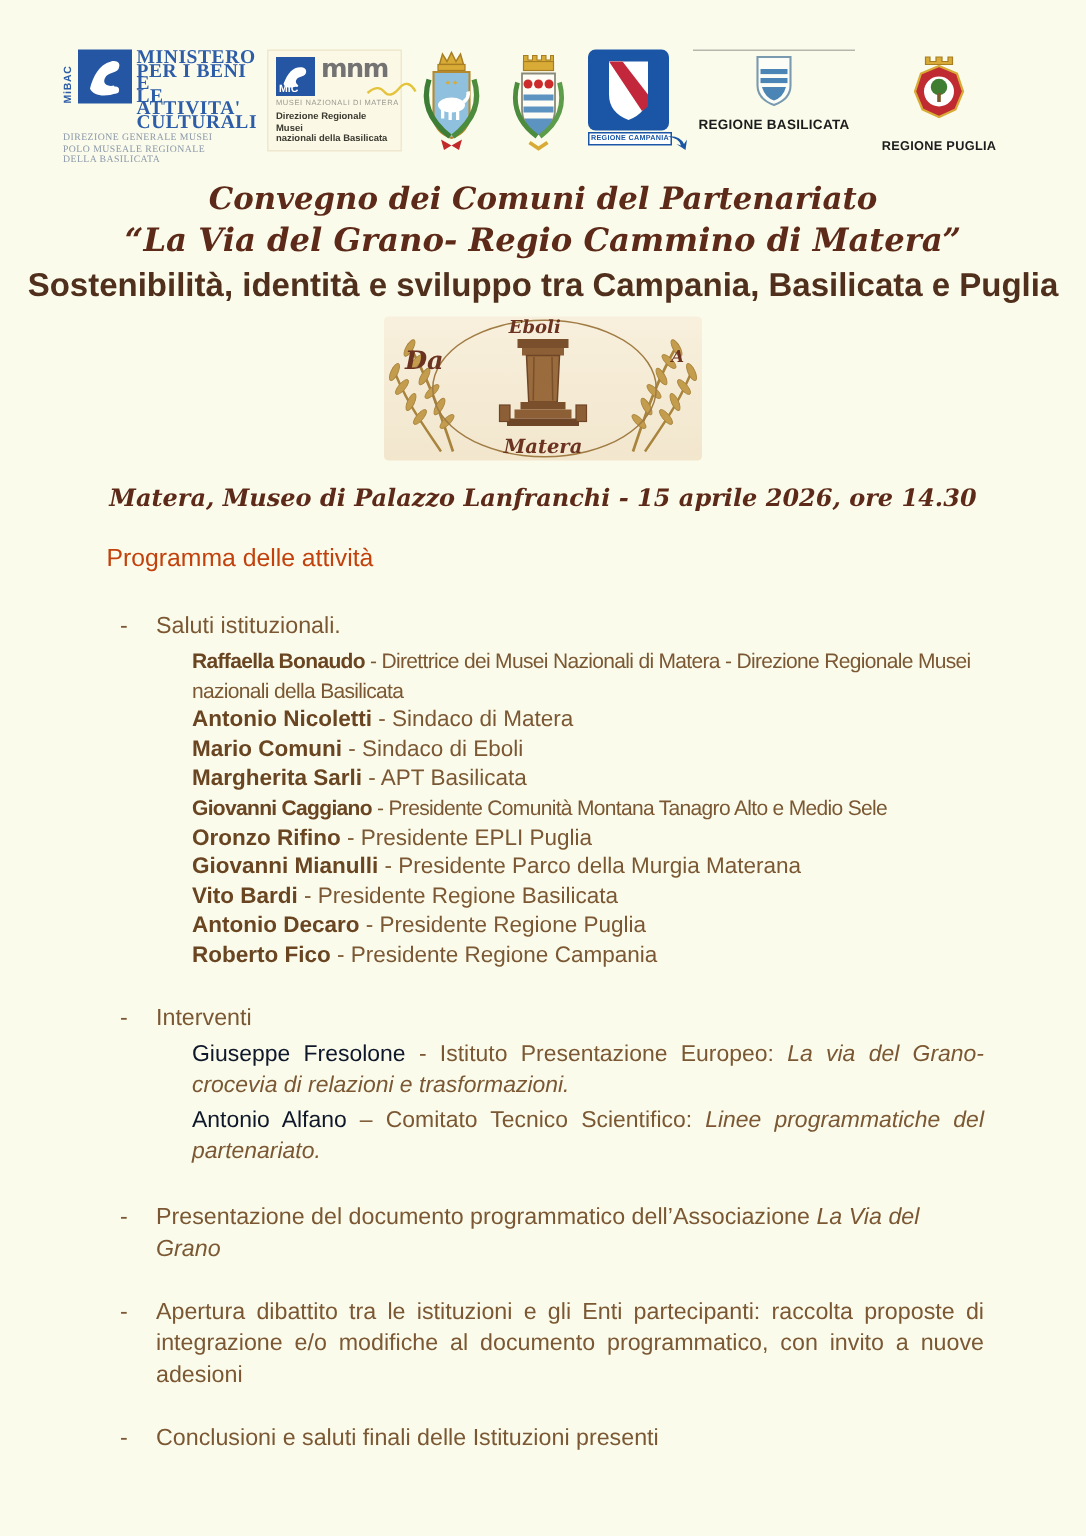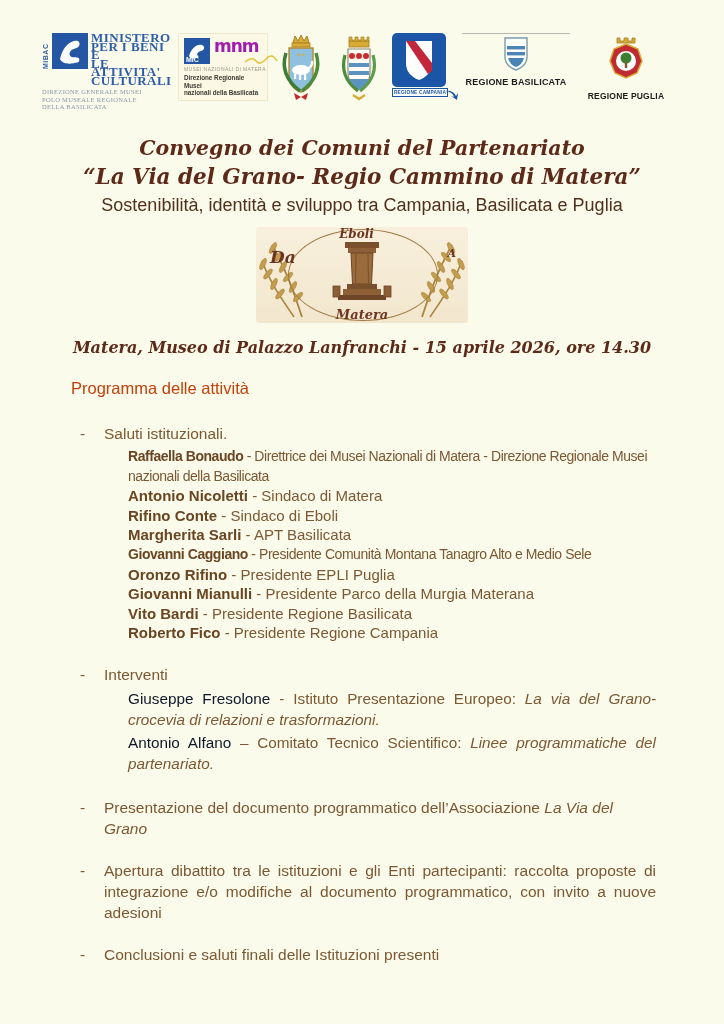--- a/index.html
+++ b/index.html
@@ -30,21 +30,21 @@
   .mibac-square{width:36px;height:36px;background:#2456a4;flex:none;position:relative;}
   .mibac-square svg{position:absolute;inset:0;}
   .mibac-ministry{font-size:13px;line-height:8.5px;font-weight:bold;color:#2d5da8;letter-spacing:.4px;padding-top:1px;}
   .mibac-dept{font-size:6.5px;line-height:7.5px;color:#8b98a9;letter-spacing:.3px;margin-top:3px;}
 
   
   .mnm{width:90px;background:#fcf8e6;border:1px solid #eee8cf;padding:4px 5px 3px;box-sizing:border-box;}
   .mnm-top{display:flex;align-items:flex-start;gap:4px;}
   .mic-square{width:26px;height:26px;background:#2456a4;position:relative;flex:none;}
   .mic-square span{position:absolute;left:2px;bottom:1px;color:#fff;font-size:7px;font-weight:bold;}
-  .mnm-word{font-size:17px;font-weight:bold;color:#a21caf;line-height:16px;letter-spacing:-1px;font-family:"DejaVu Sans",sans-serif;}
+  .mnm-word{font-size:17px;font-weight:bold;color:#737373;line-height:16px;letter-spacing:-1px;font-family:"DejaVu Sans",sans-serif;}
   .mnm-squiggle{display:block;margin:-2px 0 0 30px;}
   .mnm-caption{font-size:5px;color:#9a9a90;letter-spacing:.4px;margin-top:2px;white-space:nowrap;}
   .mnm-dept{font-size:6.3px;font-weight:bold;color:#3a3a30;line-height:7.5px;margin-top:2px;}
 
   .crest{width:50px;height:76px;}
   .crest svg{display:block;}
 
   
   .campania{width:62px;position:relative;}
   .campania-square{width:54px;height:54px;background:#1a56a5;border-radius:5px;position:relative;}
@@ -54,25 +54,25 @@
     letter-spacing:.2px;white-space:nowrap;font-weight:bold;
   }
   
   .basilicata{width:108px;border-top:1.5px solid #b6b6ac;padding-top:3px;text-align:center;}
   .basilicata-label{font-size:9px;font-weight:bold;color:#1c1c1c;letter-spacing:.2px;margin-top:2px;white-space:nowrap;}
   
   .puglia{width:96px;text-align:center;padding-top:2px;}
   .puglia-label{font-size:8.5px;font-weight:bold;color:#1c1c1c;letter-spacing:.2px;margin-top:2px;white-space:nowrap;}
 
   
-  .title-block{text-align:center;margin-top:16px;}
+  .title-block{text-align:center;}
   .script{font-family:"DejaVu Serif","Liberation Serif",serif;font-style:italic;font-weight:bold;color:#5d2a19;}
   .title-1{font-size:20.5px;line-height:27px;}
   .title-2{font-size:21.5px;line-height:29px;}
-  .subtitle{font-size:18px;line-height:23px;color:#50301d;margin-top:3px;font-weight:400;}
+  .subtitle{font-size:22px;line-height:23px;color:#50301d;margin-top:3px;font-weight:700;}
 
   
   .emblem-box{
     width:212px;height:96px;margin:10px auto 0;position:relative;
     background:linear-gradient(#f8f0dd,#f2e6cd);border-radius:3px;
   }
   .wheat{position:absolute;top:4px;}
   .wheat.left{left:-2px;}
   .wheat.right{right:-2px;transform:scaleX(-1);}
   .emblem-ellipse{
@@ -292,26 +292,27 @@
 
   <div class="main-list">
 
     <div class="list-item">
       <span class="bullet">-</span>
       <div class="li-body">
         <div>Saluti istituzionali.</div>
         <div class="roster">
             <div class="speaker narrow"><span class="sp-name">Raffaella Bonaudo</span><span> - Direttrice dei Musei Nazionali di Matera - Direzione Regionale Musei nazionali della Basilicata</span></div>
             <div class="speaker"><span class="sp-name">Antonio Nicoletti</span><span> - Sindaco di Matera</span></div>
-            <div class="speaker"><span class="sp-name">Rifino Conte</span><span> - Sindaco di Eboli</span></div>
+            <div class="speaker"><span class="sp-name">Mario Comuni</span><span> - Sindaco di Eboli</span></div>
             <div class="speaker"><span class="sp-name">Margherita Sarli</span><span> - APT Basilicata</span></div>
             <div class="speaker narrow"><span class="sp-name">Giovanni Caggiano</span><span> - Presidente Comunità Montana Tanagro Alto e Medio Sele</span></div>
             <div class="speaker"><span class="sp-name">Oronzo Rifino</span><span> - Presidente EPLI Puglia</span></div>
             <div class="speaker"><span class="sp-name">Giovanni Mianulli</span><span> - Presidente Parco della Murgia Materana</span></div>
             <div class="speaker"><span class="sp-name">Vito Bardi</span><span> - Presidente Regione Basilicata</span></div>
+            <div class="speaker"><span class="sp-name">Antonio Decaro</span><span> - Presidente Regione Puglia</span></div>
             <div class="speaker"><span class="sp-name">Roberto Fico</span><span> - Presidente Regione Campania</span></div>
           </div>
       </div>
     </div>
 
     <div class="list-item">
       <span class="bullet">-</span>
       <div class="li-body">
         <div>Interventi</div>
         <div class="talks">

